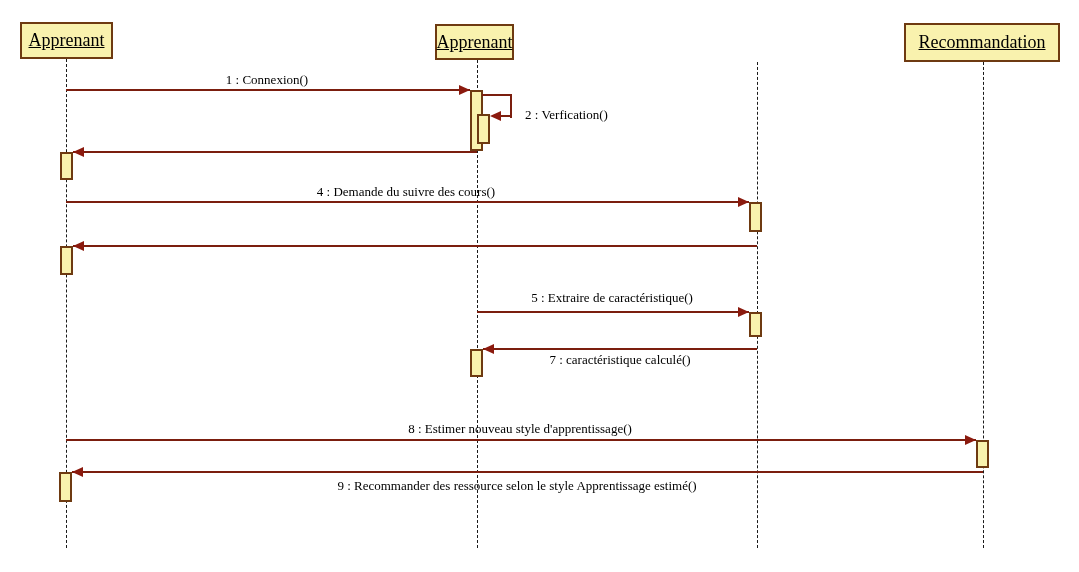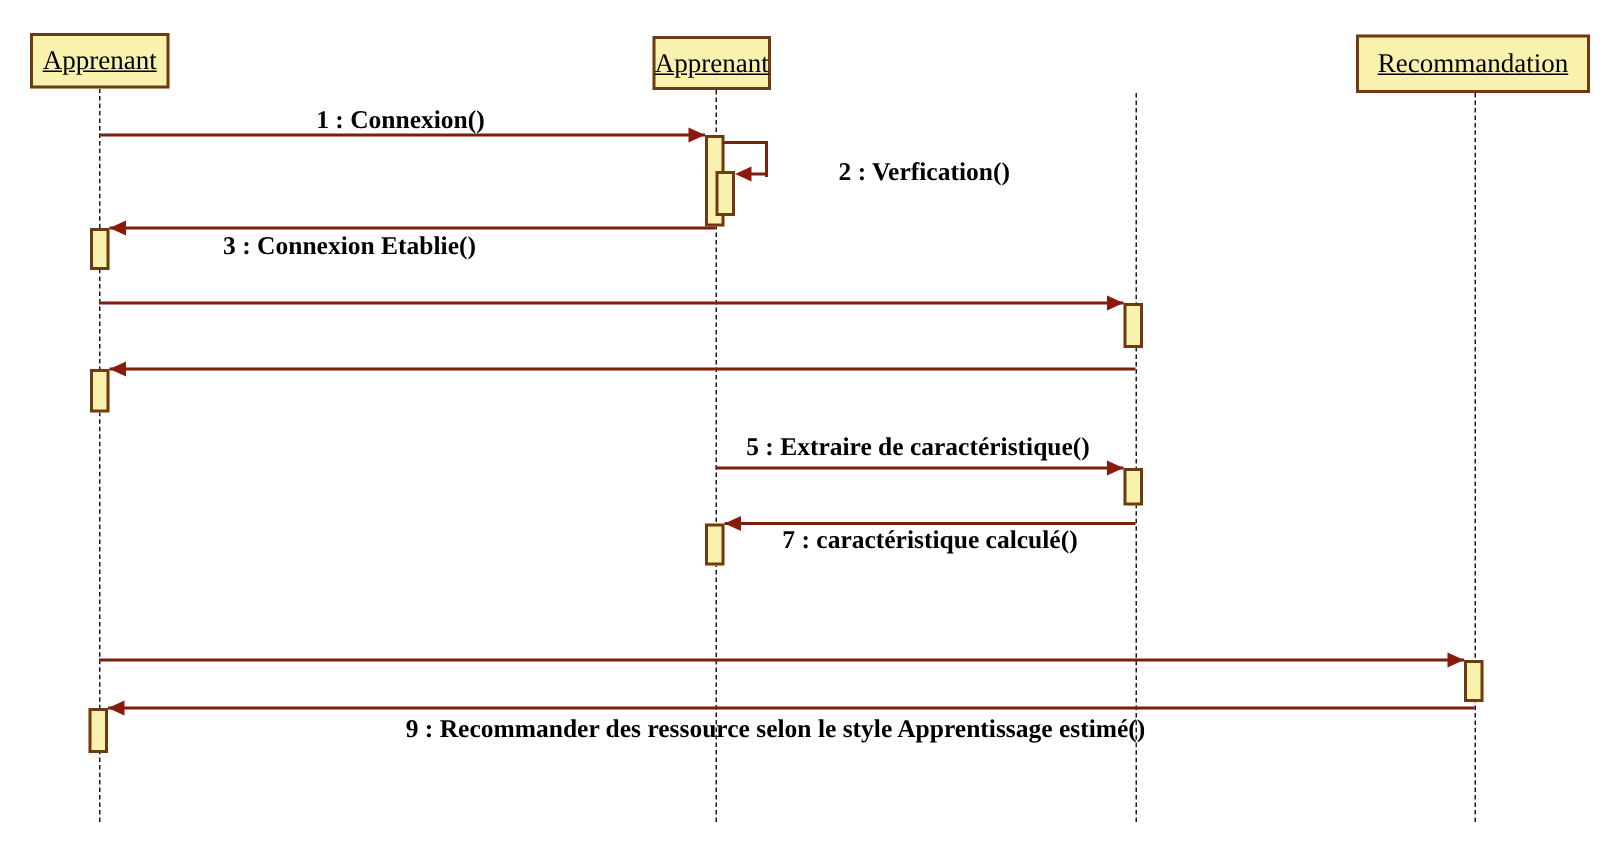--- a/index.html
+++ b/index.html
@@ -58,26 +58,25 @@
   }
   .arrow-l {
     position: absolute;
     width: 0; height: 0;
     border-top: 5px solid transparent;
     border-bottom: 5px solid transparent;
     border-right: 11px solid var(--arrow, #8b1a0e);
   }
   .lbl {
     position: absolute;
-    font-size: 17px;
+    font-size: 13px;
     line-height: 20px;
     white-space: nowrap;
     transform: translateX(-50%);
     color: var(--text, #000);
-    font-weight: bold;
   }
   .lbl.left-anchor { transform: none; }
 </style>
 </head>
 <body>
 
 <div class="diagram">
 
   <div class="lifeline" style="left:66px;  top:59px; height:489px;"></div>
   <div class="lifeline" style="left:477px; top:60px; height:488px;"></div>
@@ -105,40 +104,41 @@
   <div class="act" style="left:59px;  top:472px; height:30px;"></div>
 
   <div class="line" style="left:66px;  top:89px;  width:404px;"></div>
   <div class="arrow-r" style="left:459px; top:85px;"></div>
   <div class="lbl" style="left:267px; top:70px;">1 : Connexion()</div>
 
   <div class="line" style="left:482px; top:94px;  width:30px; z-index:3;"></div>
   <div class="vline" style="left:510px; top:94px;  height:24px;"></div>
   <div class="line" style="left:499px; top:115px; width:13px; z-index:3;"></div>
   <div class="arrow-l" style="left:490px; top:111px; z-index:3;"></div>
-  <div class="lbl left-anchor" style="left:525px; top:105px;margin-left:34px;">2 : Verfication()</div>
+  <div class="lbl left-anchor" style="left:525px; top:105px;">2 : Verfication()</div>
 
   <div class="line" style="left:73px; top:151px; width:404px;"></div>
   <div class="arrow-l" style="left:73px; top:147px;"></div>
-  <div class="lbl" style="left:233px; top:154px;">3 : Connexion Etablie()</div>
 
   <div class="line" style="left:66px;  top:201px; width:683px;"></div>
   <div class="arrow-r" style="left:738px; top:197px;"></div>
+  <div class="lbl" style="left:406px; top:182px;">4 : Demande du suivre des cours()</div>
 
   <div class="line" style="left:73px; top:245px; width:684px;"></div>
   <div class="arrow-l" style="left:73px; top:241px;"></div>
 
   <div class="line" style="left:477px; top:311px; width:272px;"></div>
   <div class="arrow-r" style="left:738px; top:307px;"></div>
   <div class="lbl" style="left:612px; top:288px;">5 : Extraire de caractéristique()</div>
 
   <div class="line" style="left:483px; top:348px; width:274px;"></div>
   <div class="arrow-l" style="left:483px; top:344px;"></div>
   <div class="lbl" style="left:620px; top:350px;text-align:center;">7 : caractéristique calculé()</div>
 
   <div class="line" style="left:66px;  top:439px; width:910px;"></div>
   <div class="arrow-r" style="left:965px; top:435px;"></div>
+  <div class="lbl" style="left:520px; top:419px;">8 : Estimer nouveau style d'apprentissage()</div>
 
   <div class="line" style="left:72px; top:471px; width:911px;"></div>
   <div class="arrow-l" style="left:72px; top:467px;"></div>
   <div class="lbl" style="left:517px; top:476px;text-align:right;">9 : Recommander des ressource selon le style Apprentissage estimé()</div>
 
 </div>
 
 </body></html>

